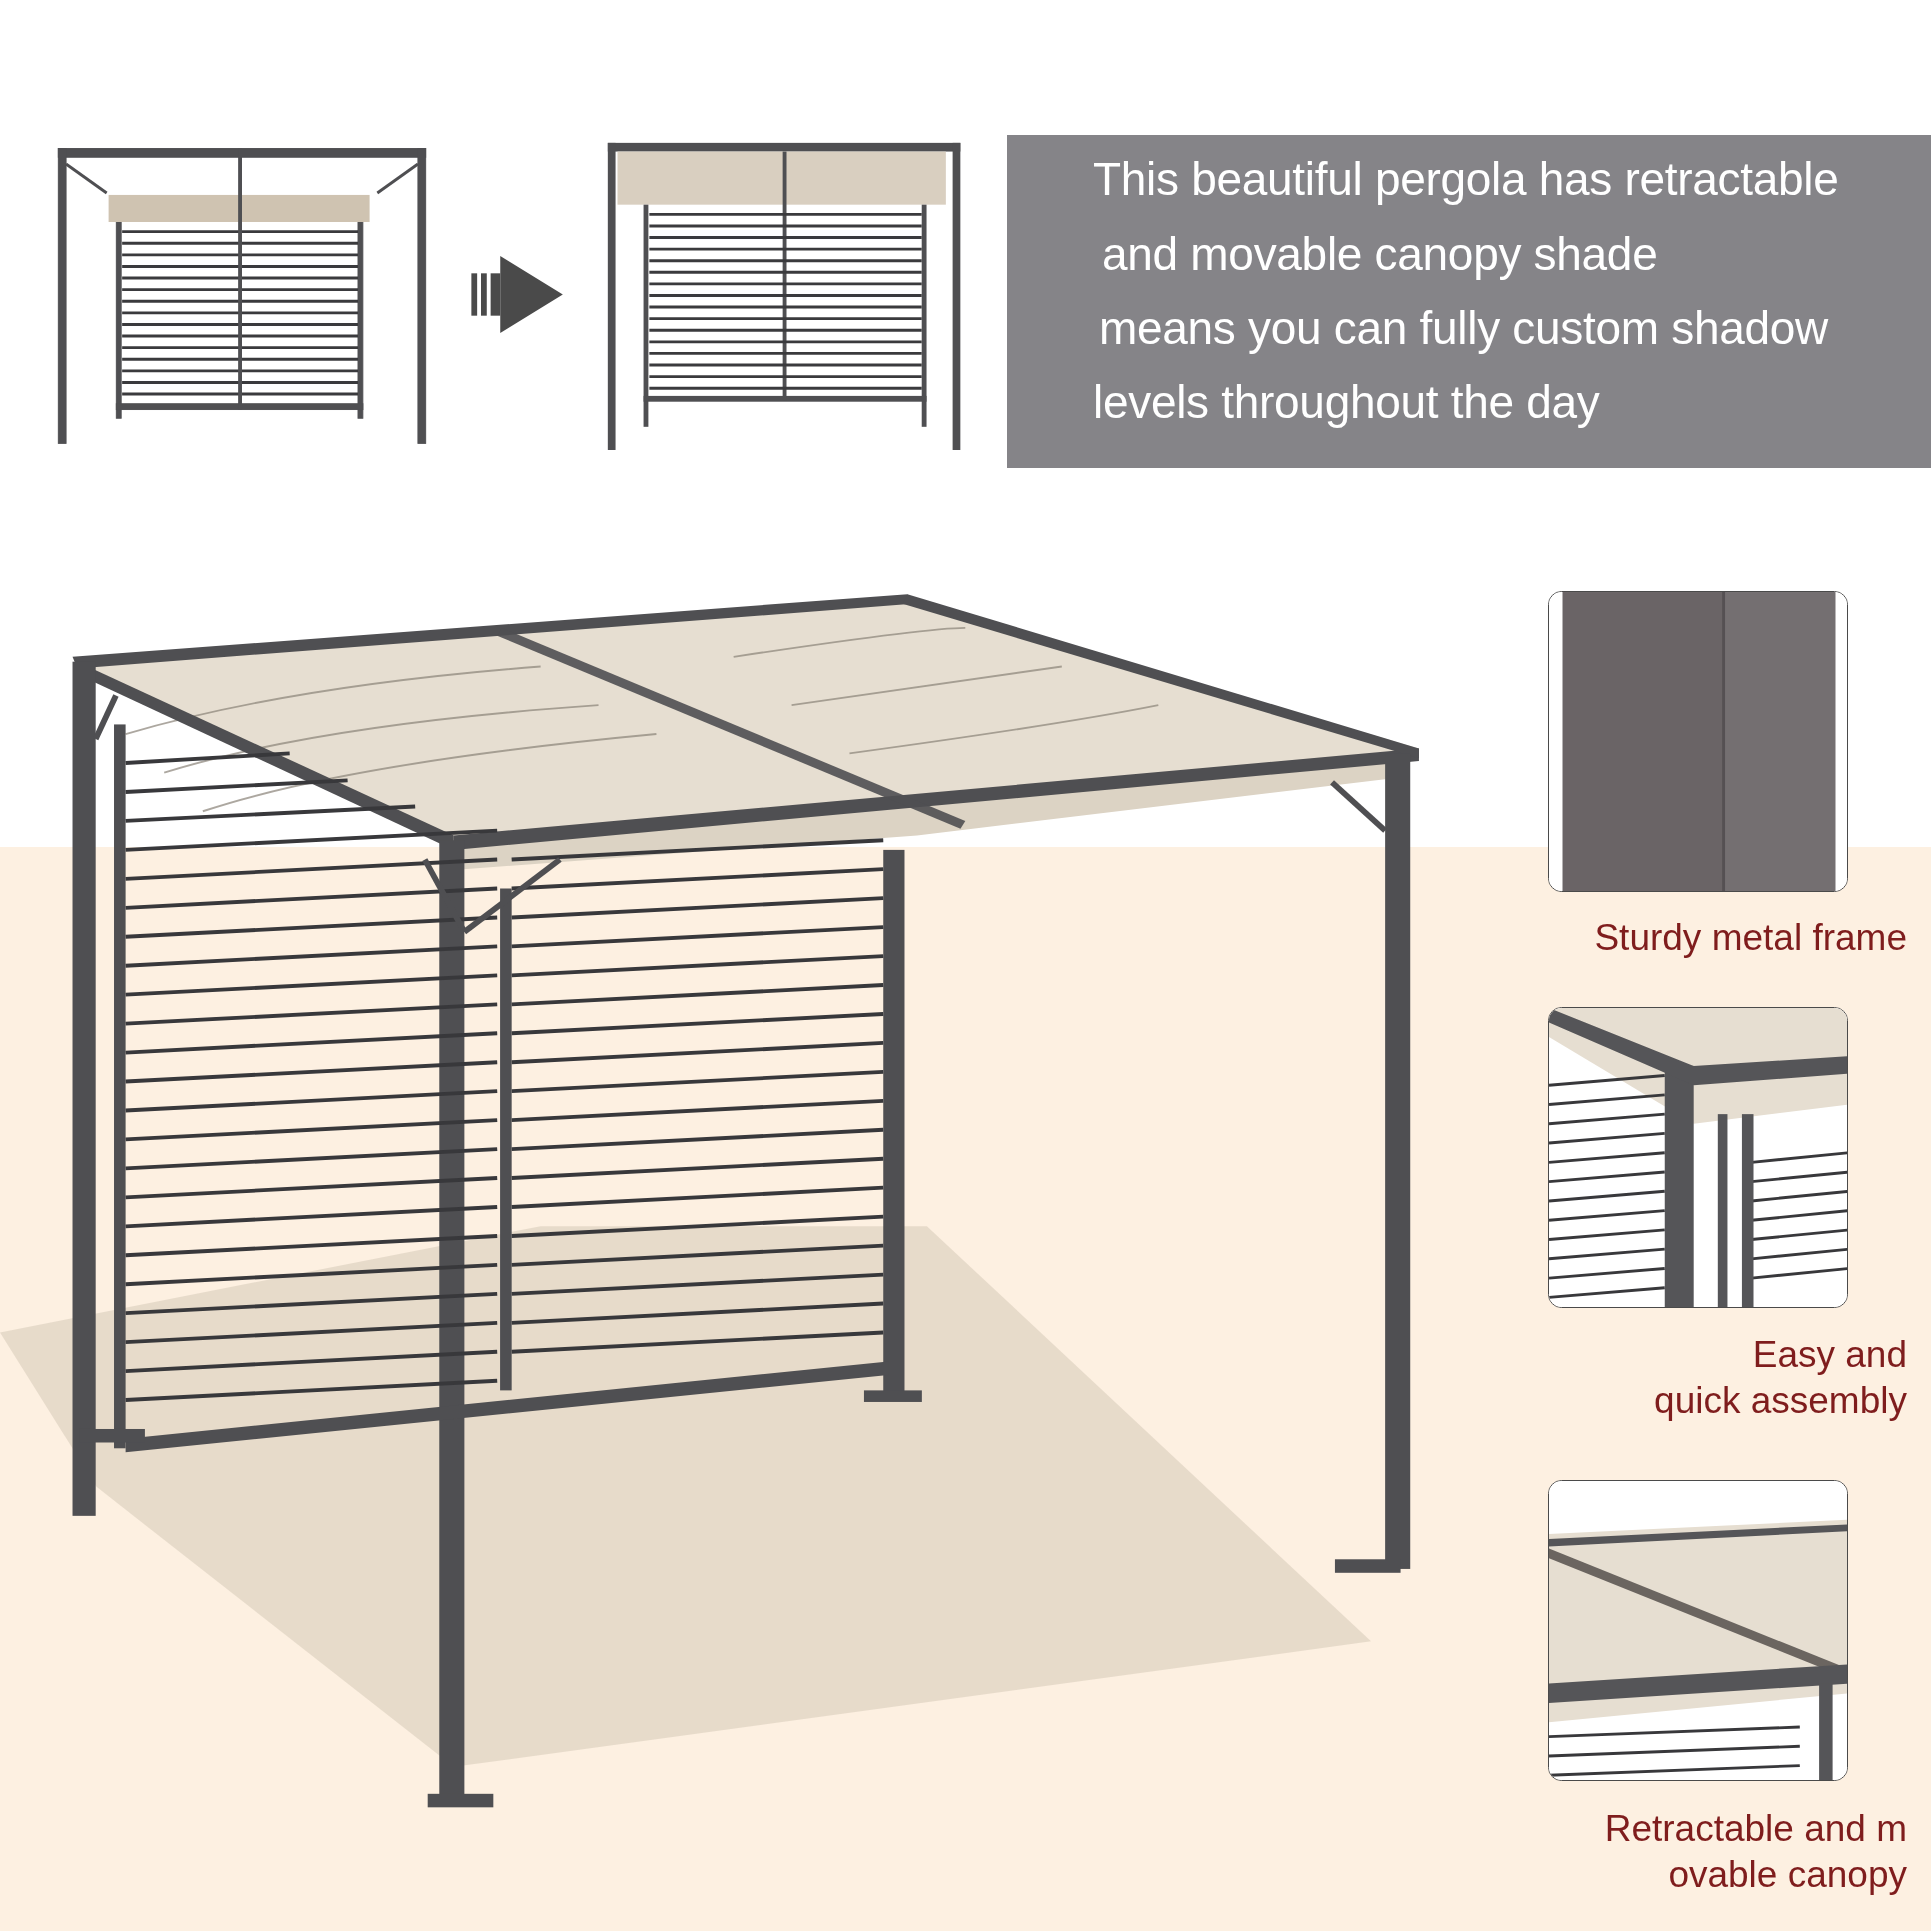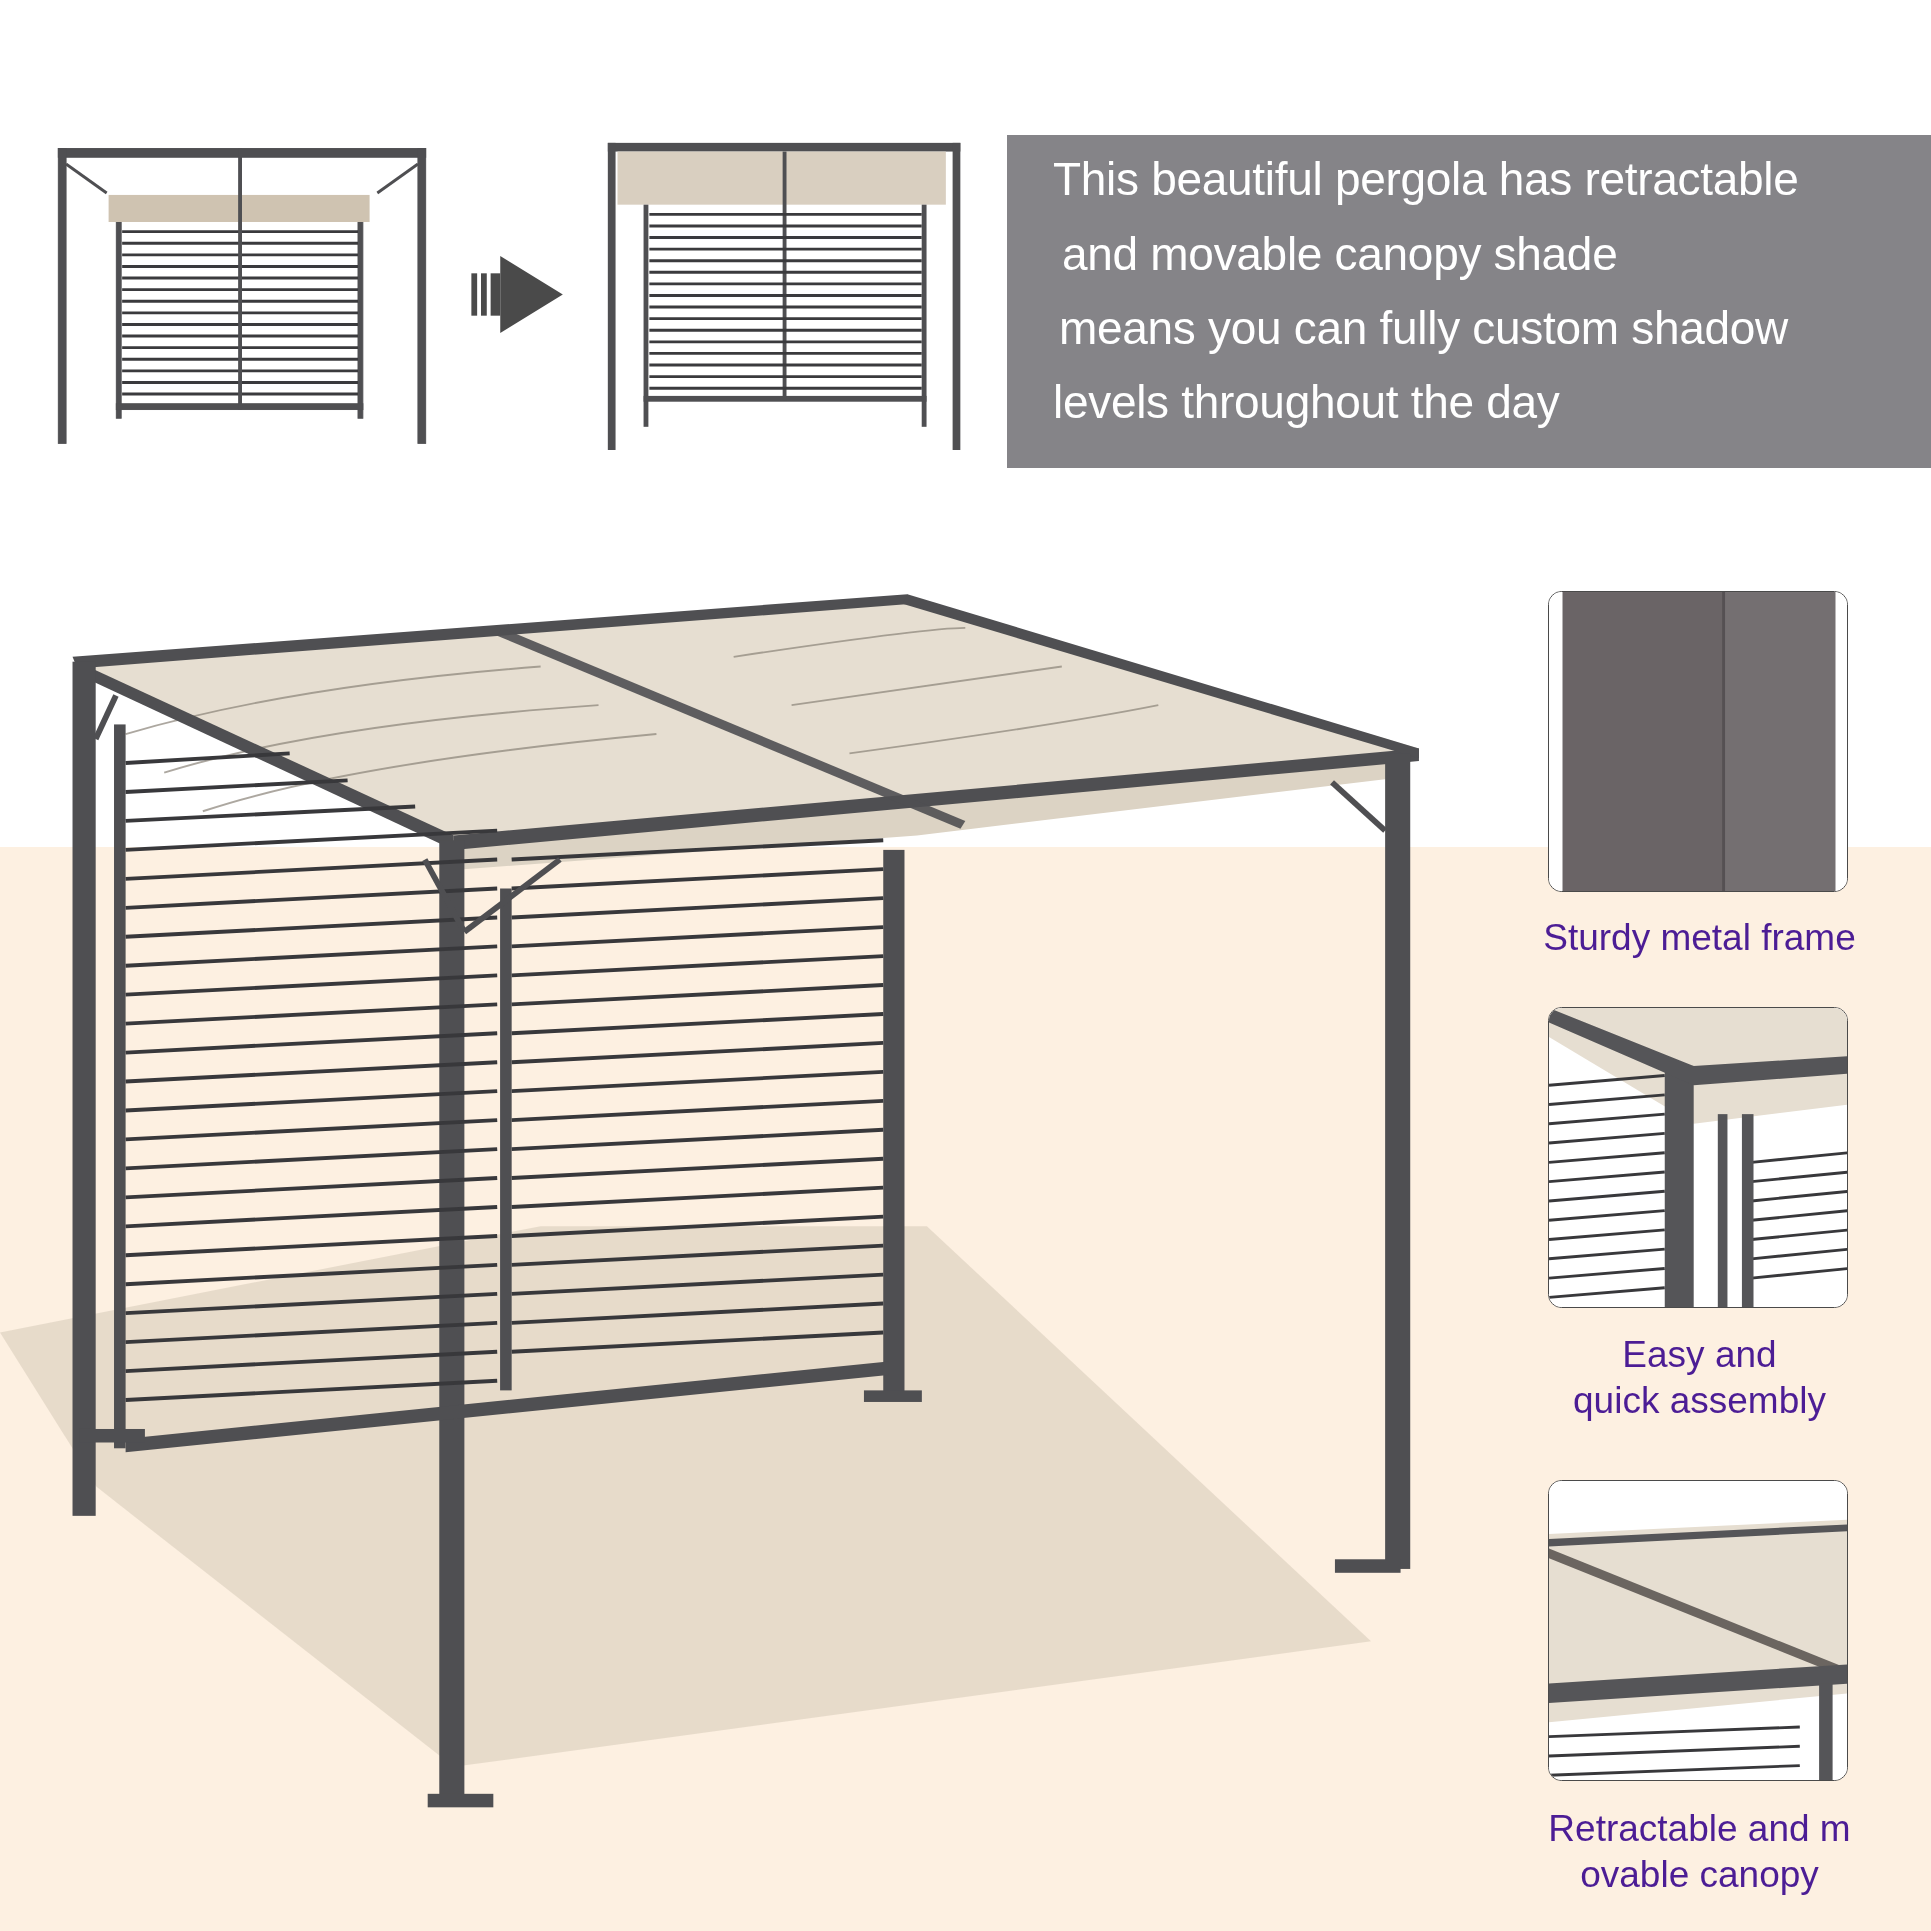--- a/index.html
+++ b/index.html
@@ -1,25 +1,25 @@
 <!DOCTYPE html>
 <html><head>
 <meta charset="utf-8">
 <style>
   html,body{margin:0;padding:0;}
   body{width:1931px;height:1931px;position:relative;overflow:hidden;background:#ffffff;font-family:"Liberation Sans","DejaVu Sans",sans-serif;}
   .floor{position:absolute;left:0;top:847px;width:1931px;height:1084px;background:#fdf0e1;}
   .shadow{position:absolute;left:0;top:0;width:1931px;height:1931px;}
   .thumb{position:absolute;}
   .info-panel{position:absolute;left:1007px;top:135px;width:924px;height:333px;background:#858488;}
-  .info-line{position:absolute;color:#ffffff;font-size:46px;white-space:nowrap;letter-spacing:-0.3px;}
+  .info-line{position:absolute;color:#ffffff;font-size:46px;white-space:nowrap;letter-spacing:-0.3px;margin-left:40px;}
   .arrow{position:absolute;left:471px;top:256px;}
   .main-art{position:absolute;left:0;top:570px;}
   .card{position:absolute;left:1548px;width:300px;border:1.9px solid #4a4a4a;border-radius:13.5px;overflow:hidden;background:#fff;box-sizing:border-box;}
-  .caption{position:absolute;color:#4c1d95;font-size:37px;text-align:center;line-height:46px;white-space:pre-line;}
+  .caption{position:absolute;color:#7f1d1d;font-size:37px;text-align:right;line-height:46px;white-space:pre-line;}
 </style>
 </head>
 <body>
 
 <div class="floor"></div>
 
 <svg class="shadow" width="1931" height="1931" viewBox="0 0 2000 2000">
   <polygon points="0,1380 560,1270 960,1270 1420,1700 470,1830 100,1540" fill="#e4d8c8" opacity="0.9"></polygon>
 </svg>
 

